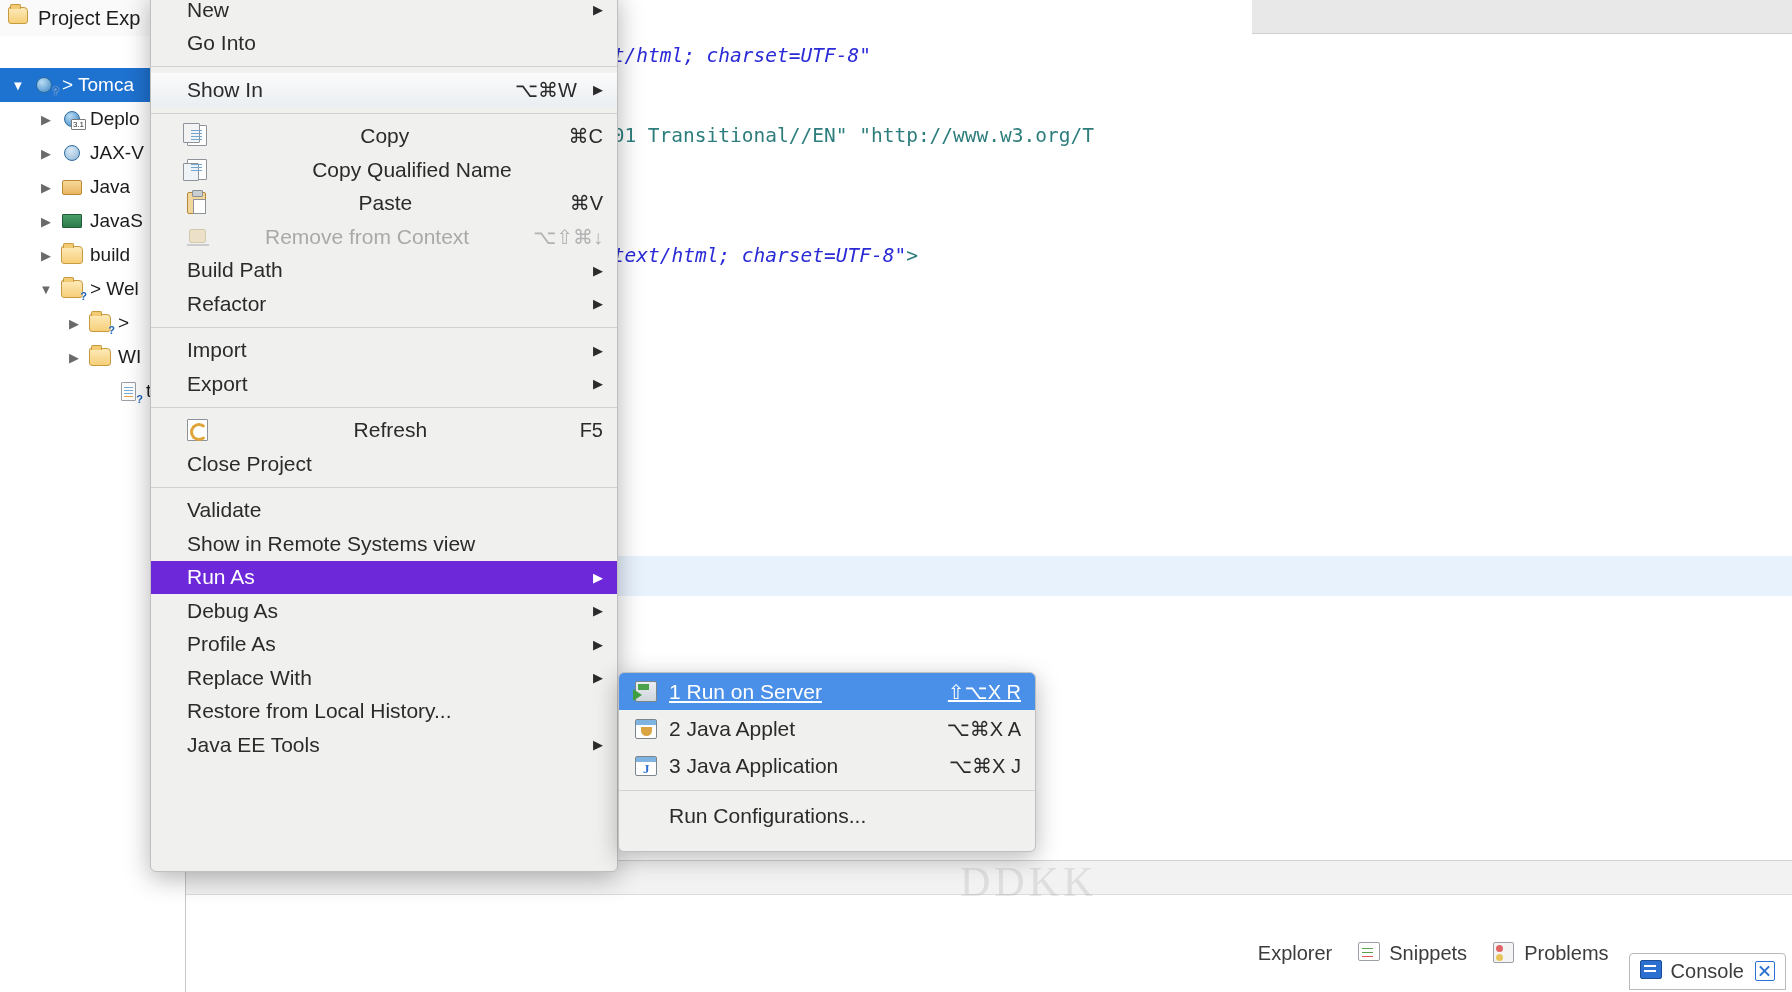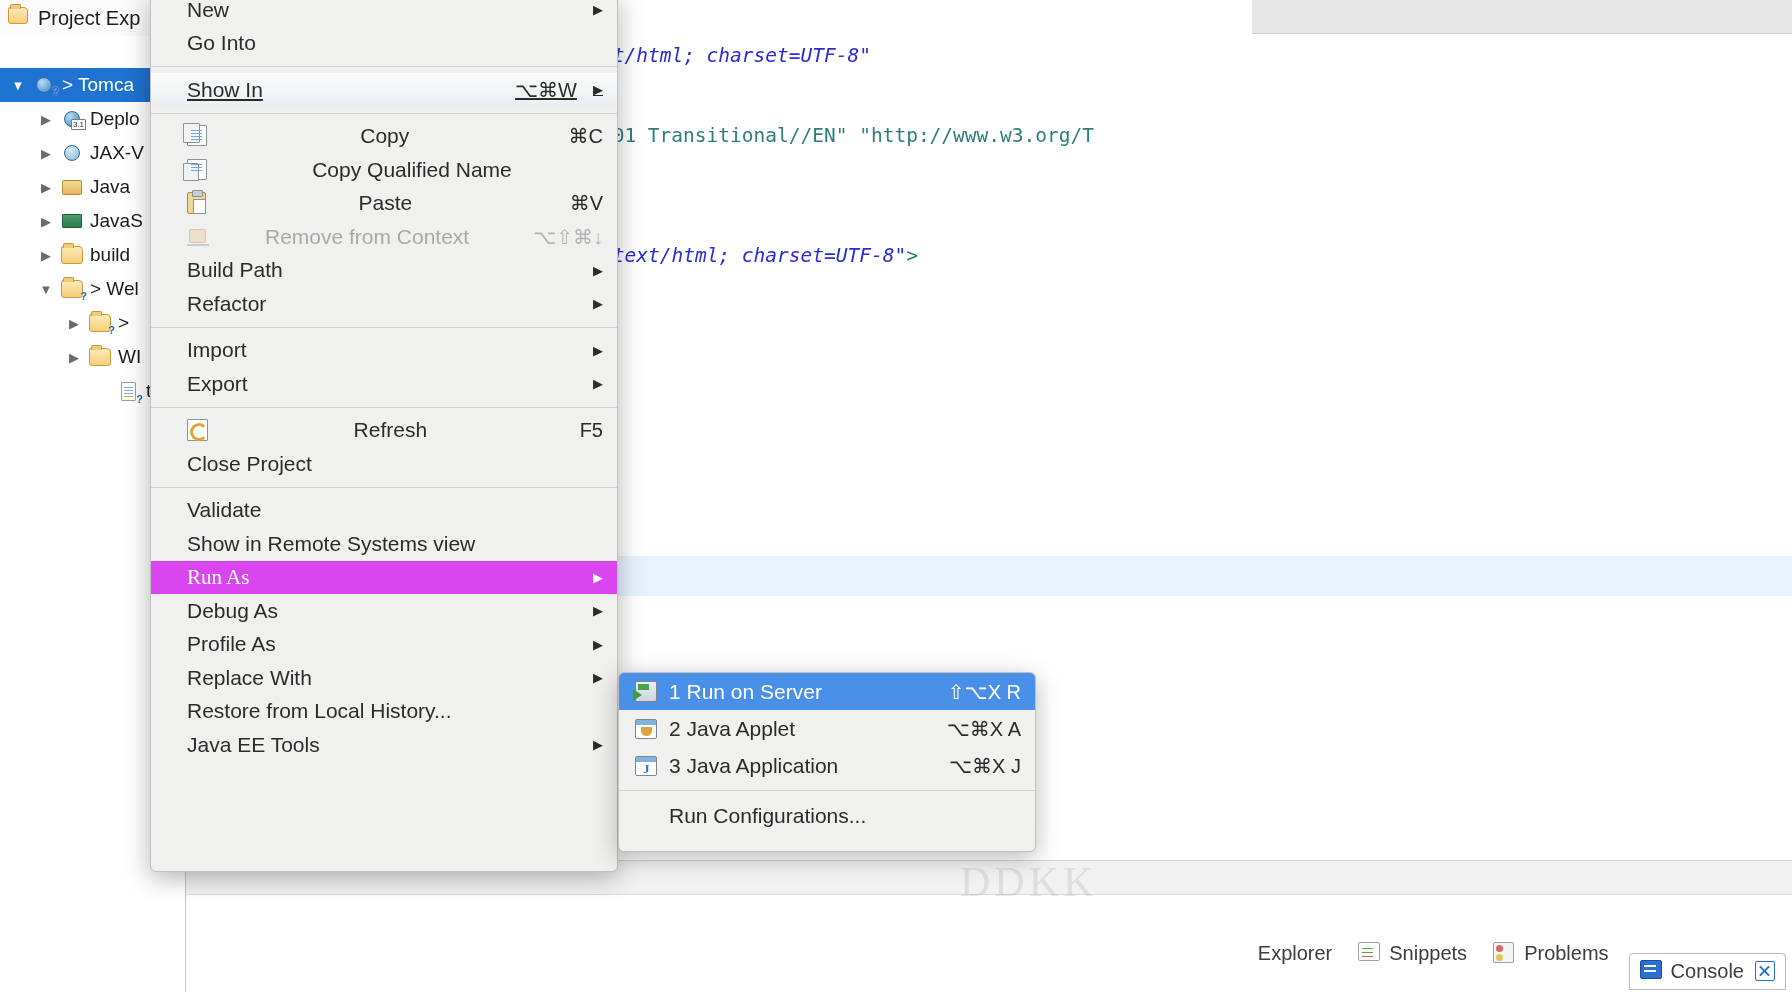--- a/index.html
+++ b/index.html
@@ -225,30 +225,30 @@
     height: 33.5px;
     padding: 0 14px 0 36px;
     white-space: nowrap;
   }
   .mi .mi-icon {
     position: absolute; left: 36px; top: 50%; transform: translateY(-50%);
     width: 24px; height: 22px;
   }
   .mi.has-icon { padding-left: 70px; text-align: center; }
   .mi.disabled { color: #a9a9a9; }
-  .mi.highlight { background: #d946ef; color: #ffffff; font-family: Liberation Serif, serif; }
+  .mi.highlight { background: #6d28d9; color: #ffffff; }
   .mi-label { flex: 1 1 auto; overflow: hidden; }
   .mi-accel { margin-left: 20px; color: #2b2b2b; font-size: 20px; }
   .mi.disabled .mi-accel { color: #b3b3b3; }
   .mi-arrow {
     margin-left: 16px; font-size: 13px; color: #2b2b2b; line-height: 1;
   }
   .mi.highlight .mi-arrow { color: #ffffff; }
   .sep { height: 1px; background: #d2d2d2; margin: 6px 0; }
-  .mi.banner { background: linear-gradient(#fbfbfb,#eaeef2); text-decoration: underline; }
+  .mi.banner { background: linear-gradient(#fbfbfb,#eaeef2); }
 
   
   .ic-copy { display:block; width:20px;height:21px; background:#fff; border:1px solid #8d9399; border-radius:1px; position:relative;}
   .ic-copy:before{content:"";position:absolute;left:-5px;top:-3px;width:15px;height:18px;background:#f3f3f3;border:1px solid #8d9399;border-radius:1px;}
   .ic-copy:after{content:"";position:absolute;left:3px;top:4px;width:11px;height:1px;background:#6fa8d6;box-shadow:0 3px 0 #6fa8d6,0 6px 0 #6fa8d6,0 9px 0 #6fa8d6;}
   .ic-copyq { display:block; width:20px;height:21px; background:#fff; border:1px solid #8d9399;border-radius:1px;position:relative;}
   .ic-copyq:before{content:"";position:absolute;left:-5px;top:3px;width:14px;height:16px;background:#eef3f8;border:1px solid #8d9399;border-radius:1px;}
   .ic-copyq:after{content:"";position:absolute;left:3px;top:4px;width:11px;height:1px;background:#6fa8d6;box-shadow:0 3px 0 #6fa8d6,0 6px 0 #6fa8d6;}
   .ic-paste { display:block;width:19px;height:22px;background:#f2d79c;border:1px solid #b3873a;border-radius:2px;position:relative;}
   .ic-paste:before{content:"";position:absolute;left:4px;top:-3px;width:9px;height:5px;background:#c9ced3;border:1px solid #8b9097;border-radius:1px;}
@@ -271,21 +271,21 @@
     border-radius: 6px;
     box-shadow: 0 6px 24px rgba(0,0,0,.28);
     overflow: hidden;
     font-size: 21px; color: #2b2b2b;
   }
   .smi {
     display: flex; align-items: center;
     height: 37px; padding: 0 14px 0 14px;
     white-space: nowrap; gap: 10px;
   }
-  .smi.highlight { background: #4a90e8; color: #ffffff; }
+  .smi.highlight { background: #4a90e8; color: #ffffff; text-decoration: underline; }
   .smi-icon { width: 26px; flex: 0 0 26px; display:flex;align-items:center;justify-content:center; }
   .smi-label { flex: 1 1 auto; }
   .smi-accel { font-size: 20px; }
   .ic-server { display:block;width:22px;height:21px;background:linear-gradient(#e9eef2,#cfd6dc);border:1px solid #7d858c;border-radius:2px;position:relative;}
   .ic-server:before{content:"";position:absolute;left:2px;top:2px;width:11px;height:6px;background:#4aa24a;}
   .ic-server:after{content:"";position:absolute;left:-3px;bottom:0px;width:0;height:0;border-left:9px solid #3f9e3f;border-top:6px solid transparent;border-bottom:6px solid transparent;}
   .ic-applet { display:block;width:22px;height:20px;background:#fff;border:1px solid #7d858c;border-radius:2px;position:relative;}
   .ic-applet:before{content:"";position:absolute;left:0;top:0;right:0;height:5px;background:#7fb3e0;}
   .ic-applet:after{content:"";position:absolute;left:5px;top:7px;width:11px;height:9px;background:#d9a441;border-radius:0 0 6px 6px;}
   .ic-javaapp { display:block;width:22px;height:20px;background:#fff;border:1px solid #7d858c;border-radius:2px;position:relative;}

